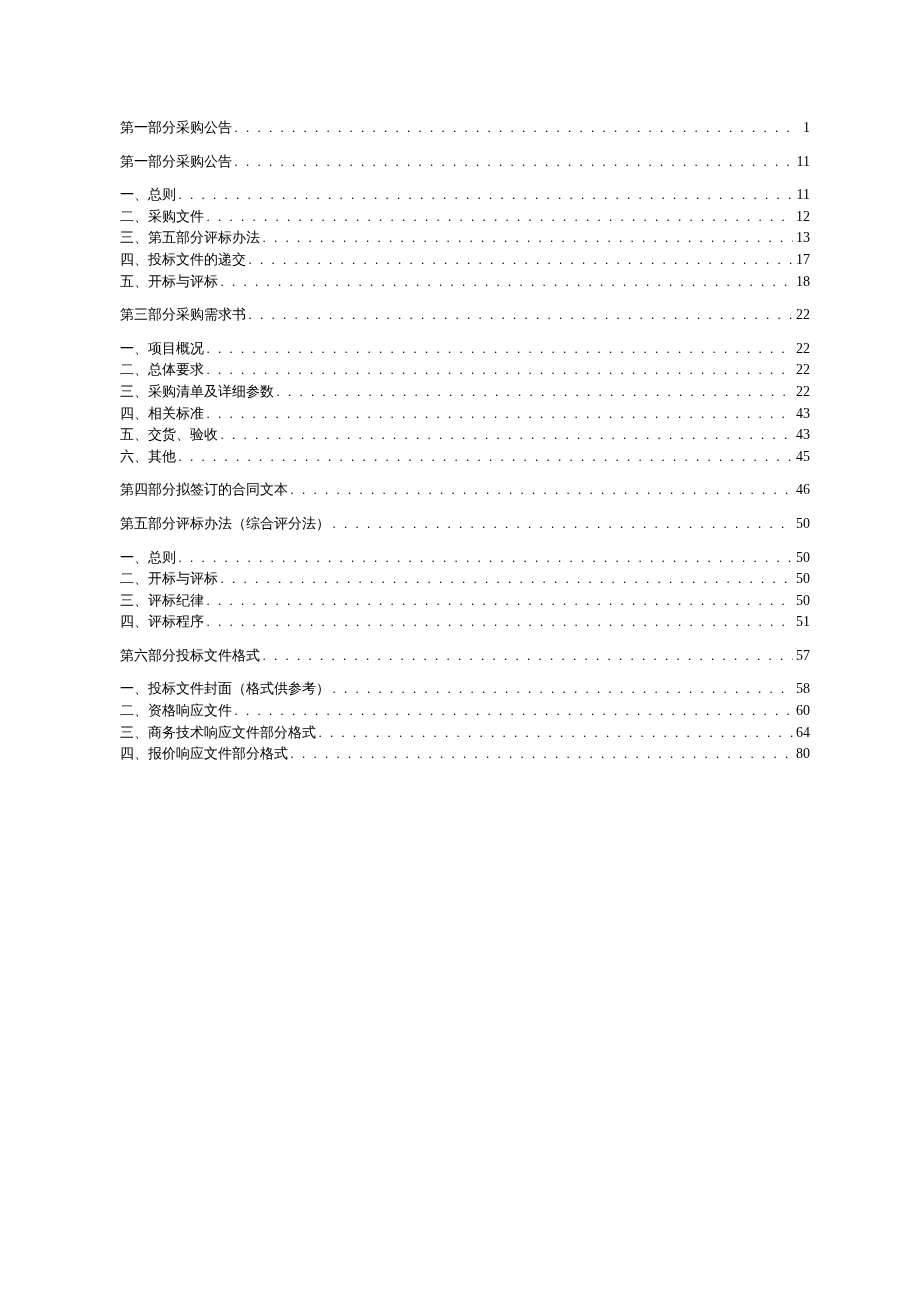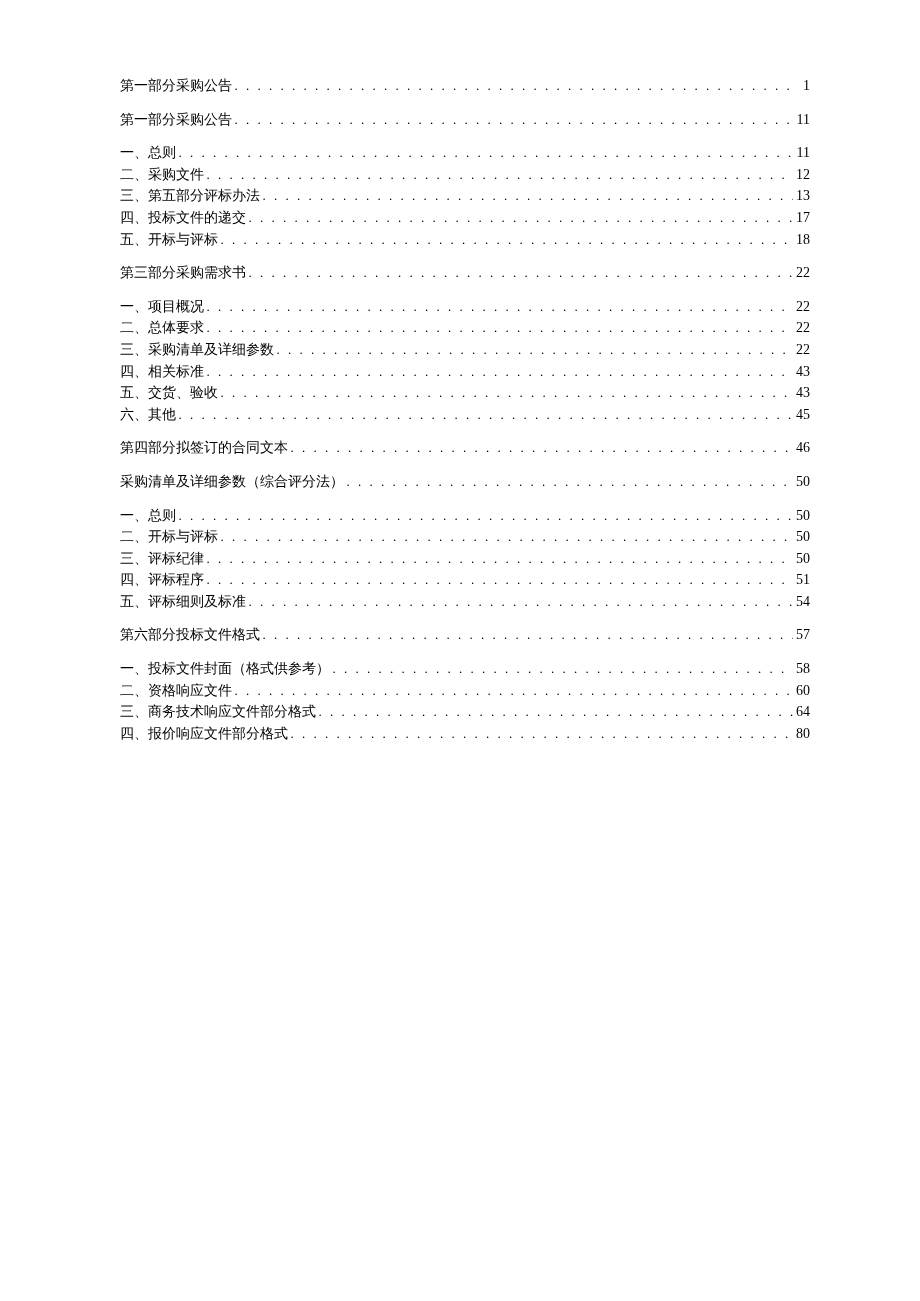--- a/index.html
+++ b/index.html
@@ -5,21 +5,21 @@
   html, body {
     margin: 0;
     padding: 0;
     background: #ffffff;
     width: 920px;
     height: 1301px;
     font-family: "SimSun", "Songti SC", serif;
     color: #000;
   }
   .page {
-    padding: 76px 110px 0 120px;
+    padding: 118px 110px 0 120px;
     font-size: 14px;
     line-height: 1.4;
   }
   .toc-section {
     margin-bottom: 14px;
   }
   .toc-line {
     display: flex;
     align-items: baseline;
     white-space: nowrap;
@@ -140,21 +140,21 @@
   <div class="toc-section">
     <div class="toc-line">
       <span class="toc-title">第四部分拟签订的合同文本</span>
       <span class="toc-dots"></span>
       <span class="toc-page">46</span>
     </div>
   </div>
 
   <div class="toc-section">
     <div class="toc-line">
-      <span class="toc-title">采购清单及详细参数（综合评分法）</span>
+      <span class="toc-title">第五部分评标办法（综合评分法）</span>
       <span class="toc-dots"></span>
       <span class="toc-page">50</span>
     </div>
   </div>
   <div class="toc-section">
     <div class="toc-line sub">
       <span class="toc-title">一、总则</span>
       <span class="toc-dots"></span>
       <span class="toc-page">50</span>
     </div>
@@ -166,25 +166,20 @@
     <div class="toc-line sub">
       <span class="toc-title">三、评标纪律</span>
       <span class="toc-dots"></span>
       <span class="toc-page">50</span>
     </div>
     <div class="toc-line sub">
       <span class="toc-title">四、评标程序</span>
       <span class="toc-dots"></span>
       <span class="toc-page">51</span>
     </div>
-    <div class="toc-line sub">
-      <span class="toc-title">五、评标细则及标准</span>
-      <span class="toc-dots"></span>
-      <span class="toc-page">54</span>
-    </div>
   </div>
 
   <div class="toc-section">
     <div class="toc-line">
       <span class="toc-title">第六部分投标文件格式</span>
       <span class="toc-dots"></span>
       <span class="toc-page">57</span>
     </div>
   </div>
   <div class="toc-section">

